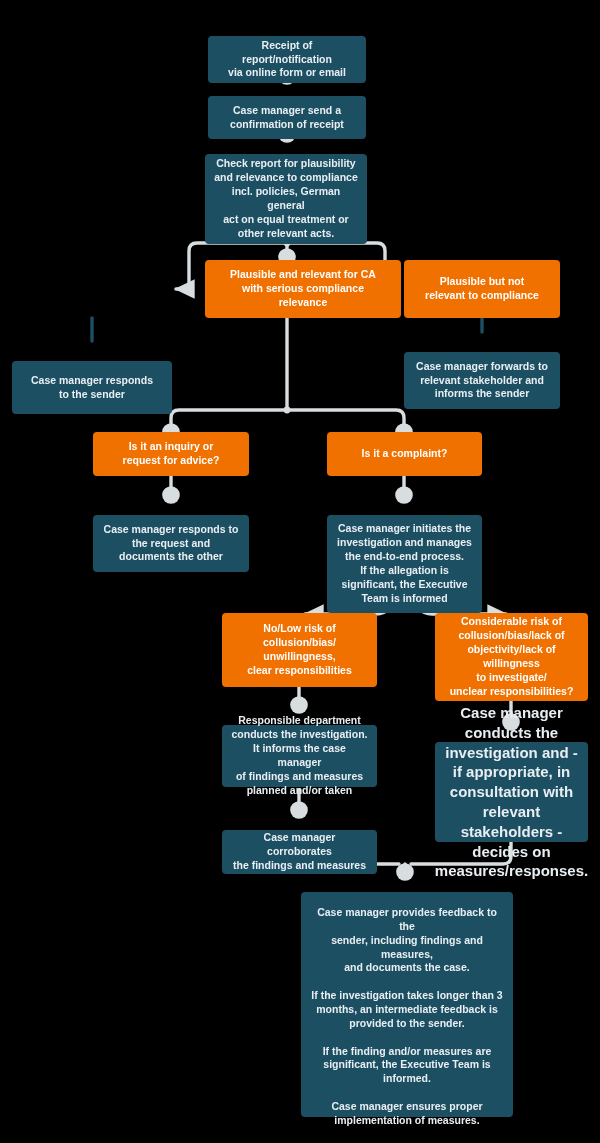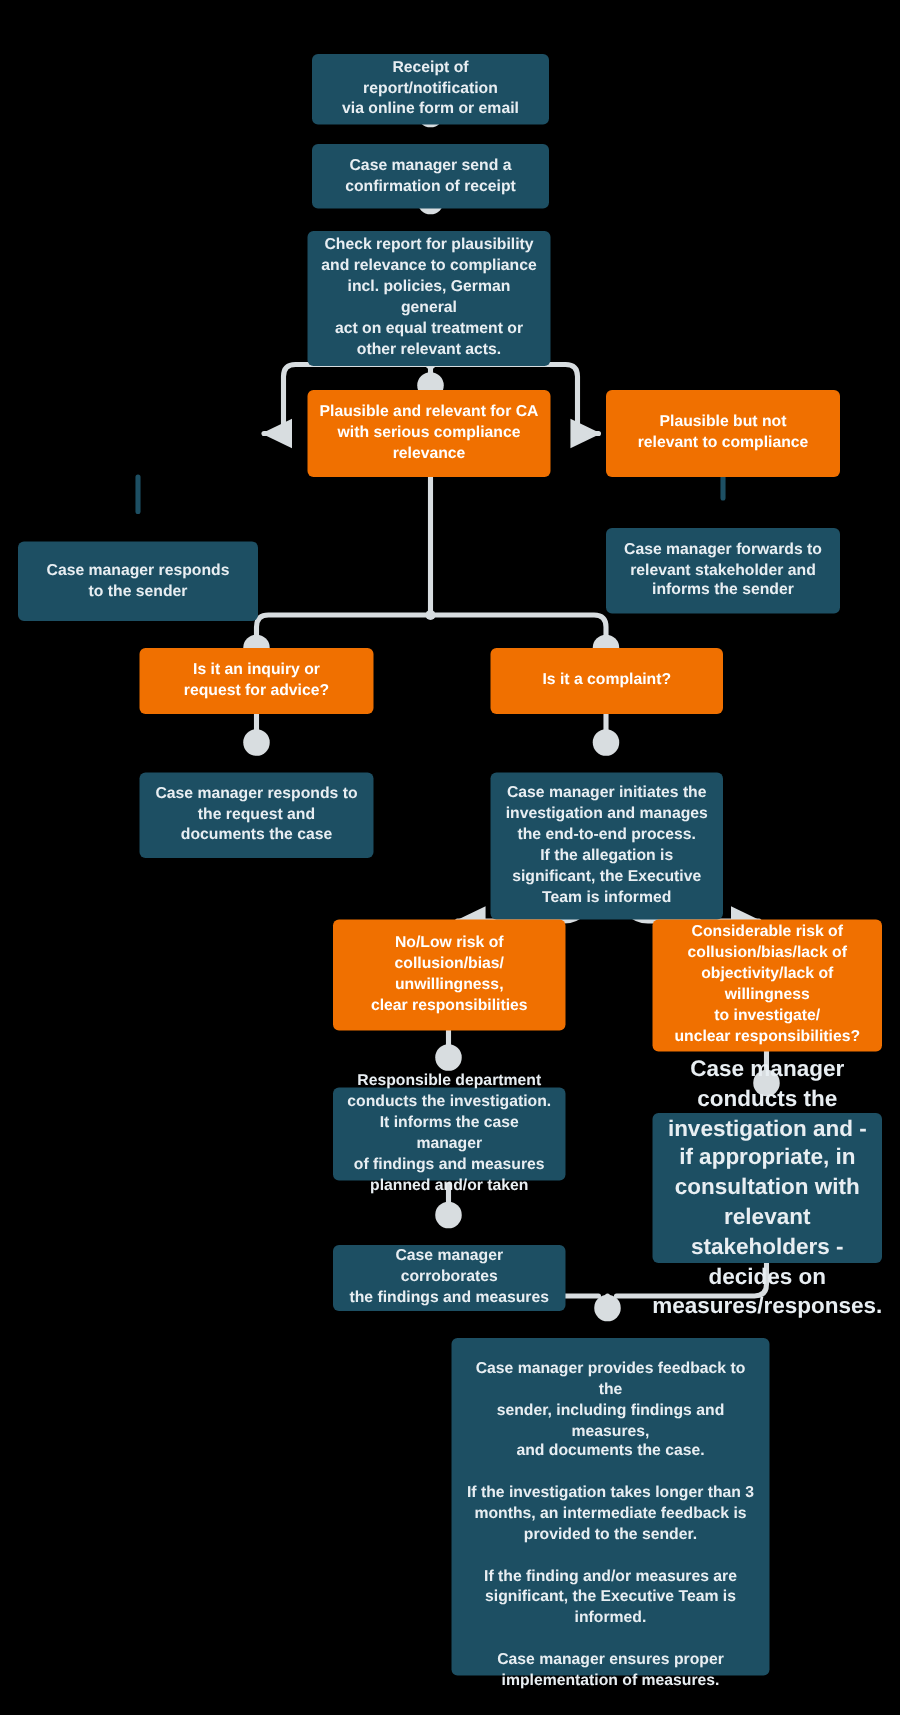--- a/index.html
+++ b/index.html
@@ -117,33 +117,33 @@
 via online form or email</div>
   <div class="node teal" style="left: 208px; top: 76px; width: 158px; height: 43px; font-size: 10.5px;">Case manager send a
 confirmation of receipt</div>
   <div class="node teal" style="left: 205px; top: 134px; width: 162px; height: 90px; font-size: 10.5px;">Check report for plausibility
 and relevance to compliance
 incl. policies, German general
 act on equal treatment or
 other relevant acts.</div>
   <div class="node teal" style="left: 12px; top: 341px; width: 160px; height: 53px; font-size: 10.5px;">Case manager responds
 to the sender</div>
-  <div class="node orange" style="left: 205px; top: 260px; width: 162px; height: 58px; font-size: 10.5px;">Plausible and relevant for CA
+  <div class="node orange" style="left: 205px; top: 260px; width: 196px; height: 58px; font-size: 10.5px;">Plausible and relevant for CA
 with serious compliance
 relevance</div>
   <div class="node orange" style="left: 404px; top: 260px; width: 156px; height: 58px; font-size: 10.5px;">Plausible but not
 relevant to compliance</div>
   <div class="node teal" style="left: 404px; top: 332px; width: 156px; height: 57px; font-size: 10.5px;">Case manager forwards to
 relevant stakeholder and
 informs the sender</div>
   <div class="node orange" style="left: 93px; top: 432px; width: 156px; height: 44px; font-size: 10.5px;">Is it an inquiry or
 request for advice?</div>
   <div class="node teal" style="left: 93px; top: 495px; width: 156px; height: 57px; font-size: 10.5px;">Case manager responds to
 the request and
-documents the case</div>
+documents the other</div>
   <div class="node orange" style="left: 327px; top: 432px; width: 155px; height: 44px; font-size: 10.5px;">Is it a complaint?</div>
   <div class="node teal" style="left: 327px; top: 495px; width: 155px; height: 98px; font-size: 10.5px;">Case manager initiates the
 investigation and manages
 the end-to-end process.
 If the allegation is
 significant, the Executive
 Team is informed</div>
   <div class="node orange" style="left: 222px; top: 613px; width: 155px; height: 74px; font-size: 10.5px;">No/Low risk of
 collusion/bias/
 unwillingness,

